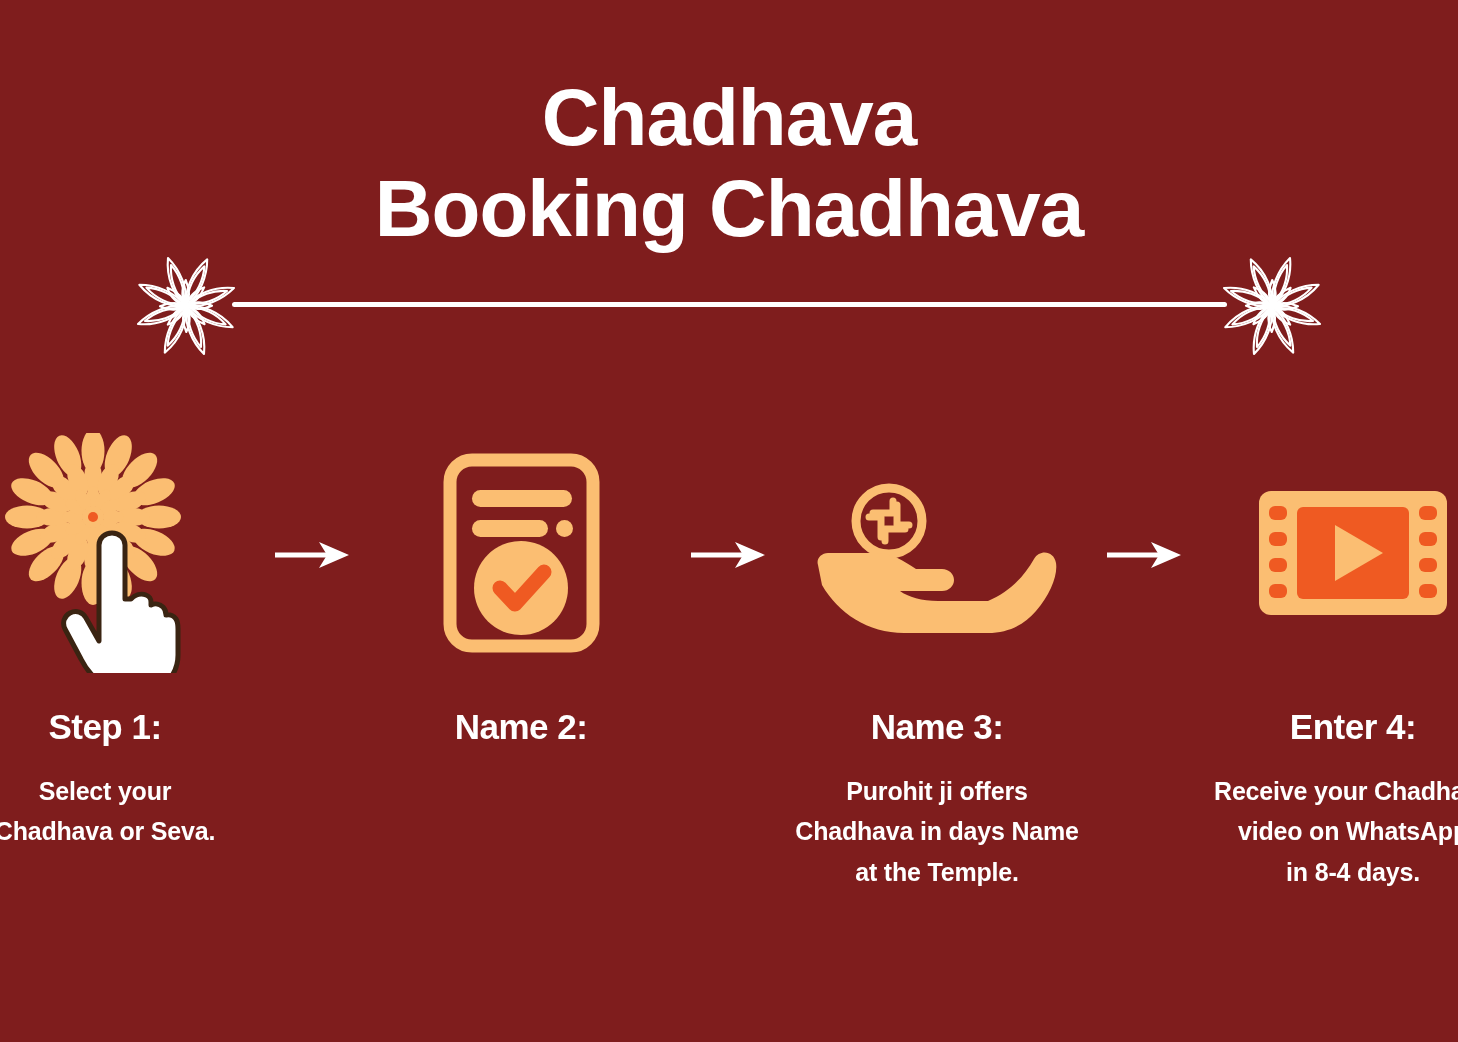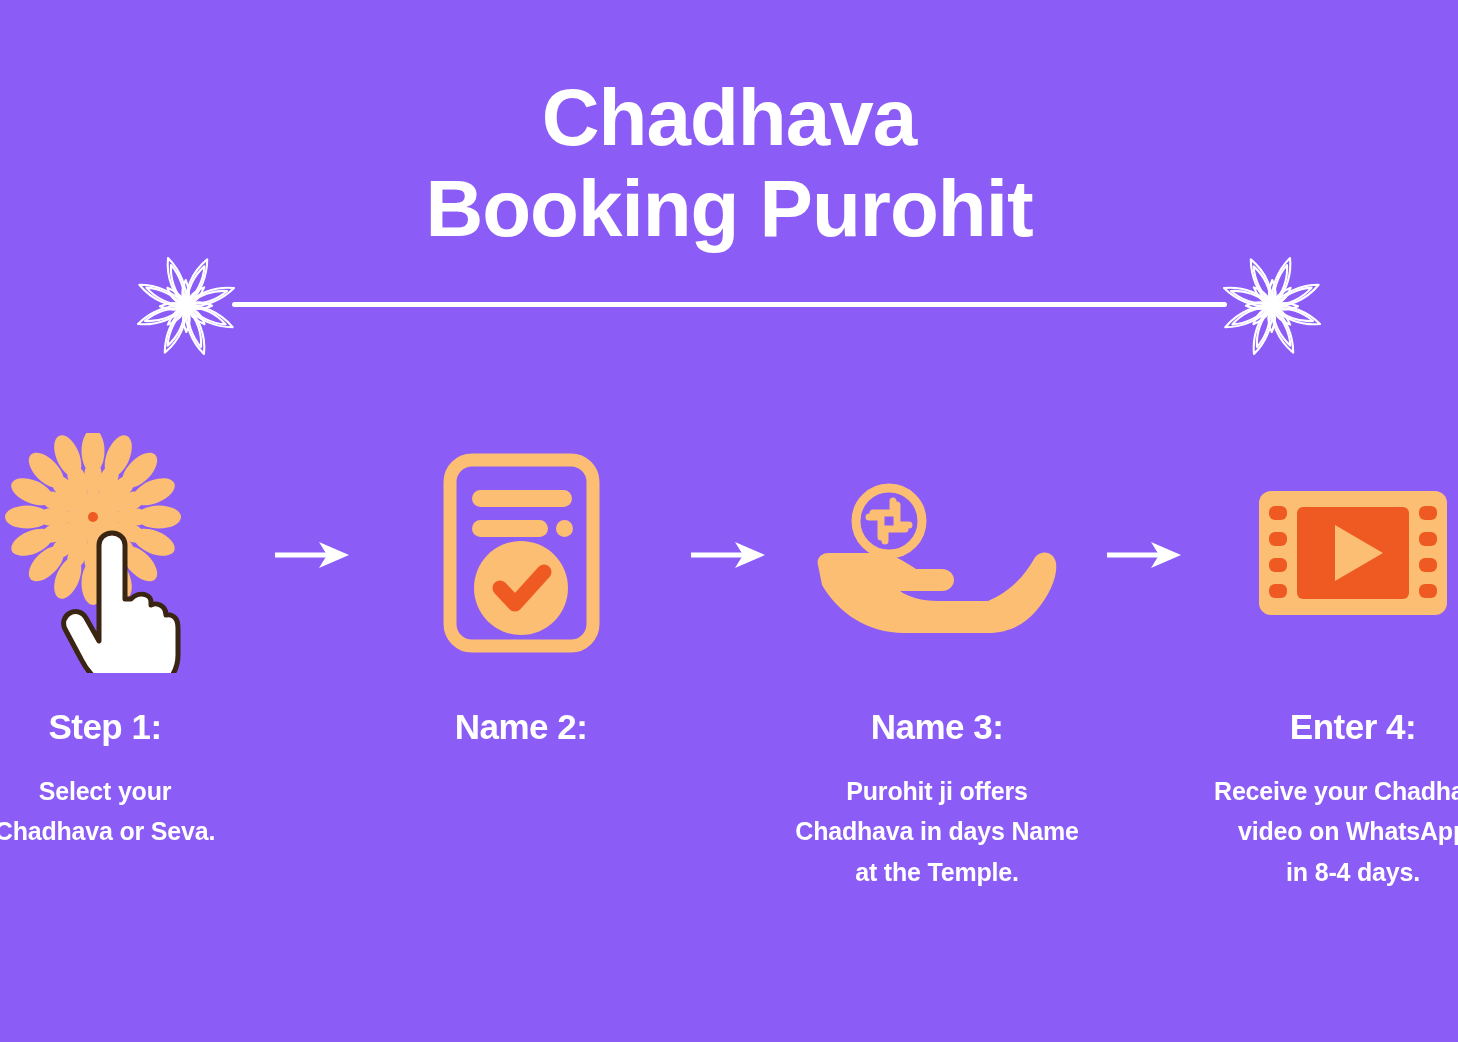--- a/index.html
+++ b/index.html
@@ -10,21 +10,21 @@
     width: 1458px;
     height: 1042px;
     background: #ef5a22;
     font-family: "Liberation Sans", sans-serif;
     overflow: hidden;
   }
   .poster {
     position: relative;
     width: 1458px;
     height: 1042px;
-    background: #8b5cf6;
+    background: #7f1d1d;
   }
 
   
   .title-block {
     position: absolute;
     top: 72px;
     left: 0;
     width: 1458px;
     text-align: center;
   }
@@ -112,21 +112,21 @@
     letter-spacing: -0.2px;
   }
 </style>
 </head>
 <body>
 
 <div class="poster">
 
   <div class="title-block">
     <span class="title-line">Chadhava</span>
-    <span class="title-line">Booking Purohit</span>
+    <span class="title-line">Booking Chadhava</span>
   </div>
 
   <div class="divider-row">
     <div class="ornament left">
       <svg viewBox="0 0 140 108" width="140" height="108">
         <g fill="none" stroke="#ffffff" stroke-width="2.1" stroke-linejoin="round" transform="translate(68,54)">
           <g id="petL">
             <path d="M0,0 C 10,-12 28,-20 48,-18 C 36,-6 18,2 0,0 Z"></path>
             <path d="M4,-2 C 13,-11 27,-16 41,-15 C 31,-6 16,-1 4,-2 Z"></path>
           </g>

